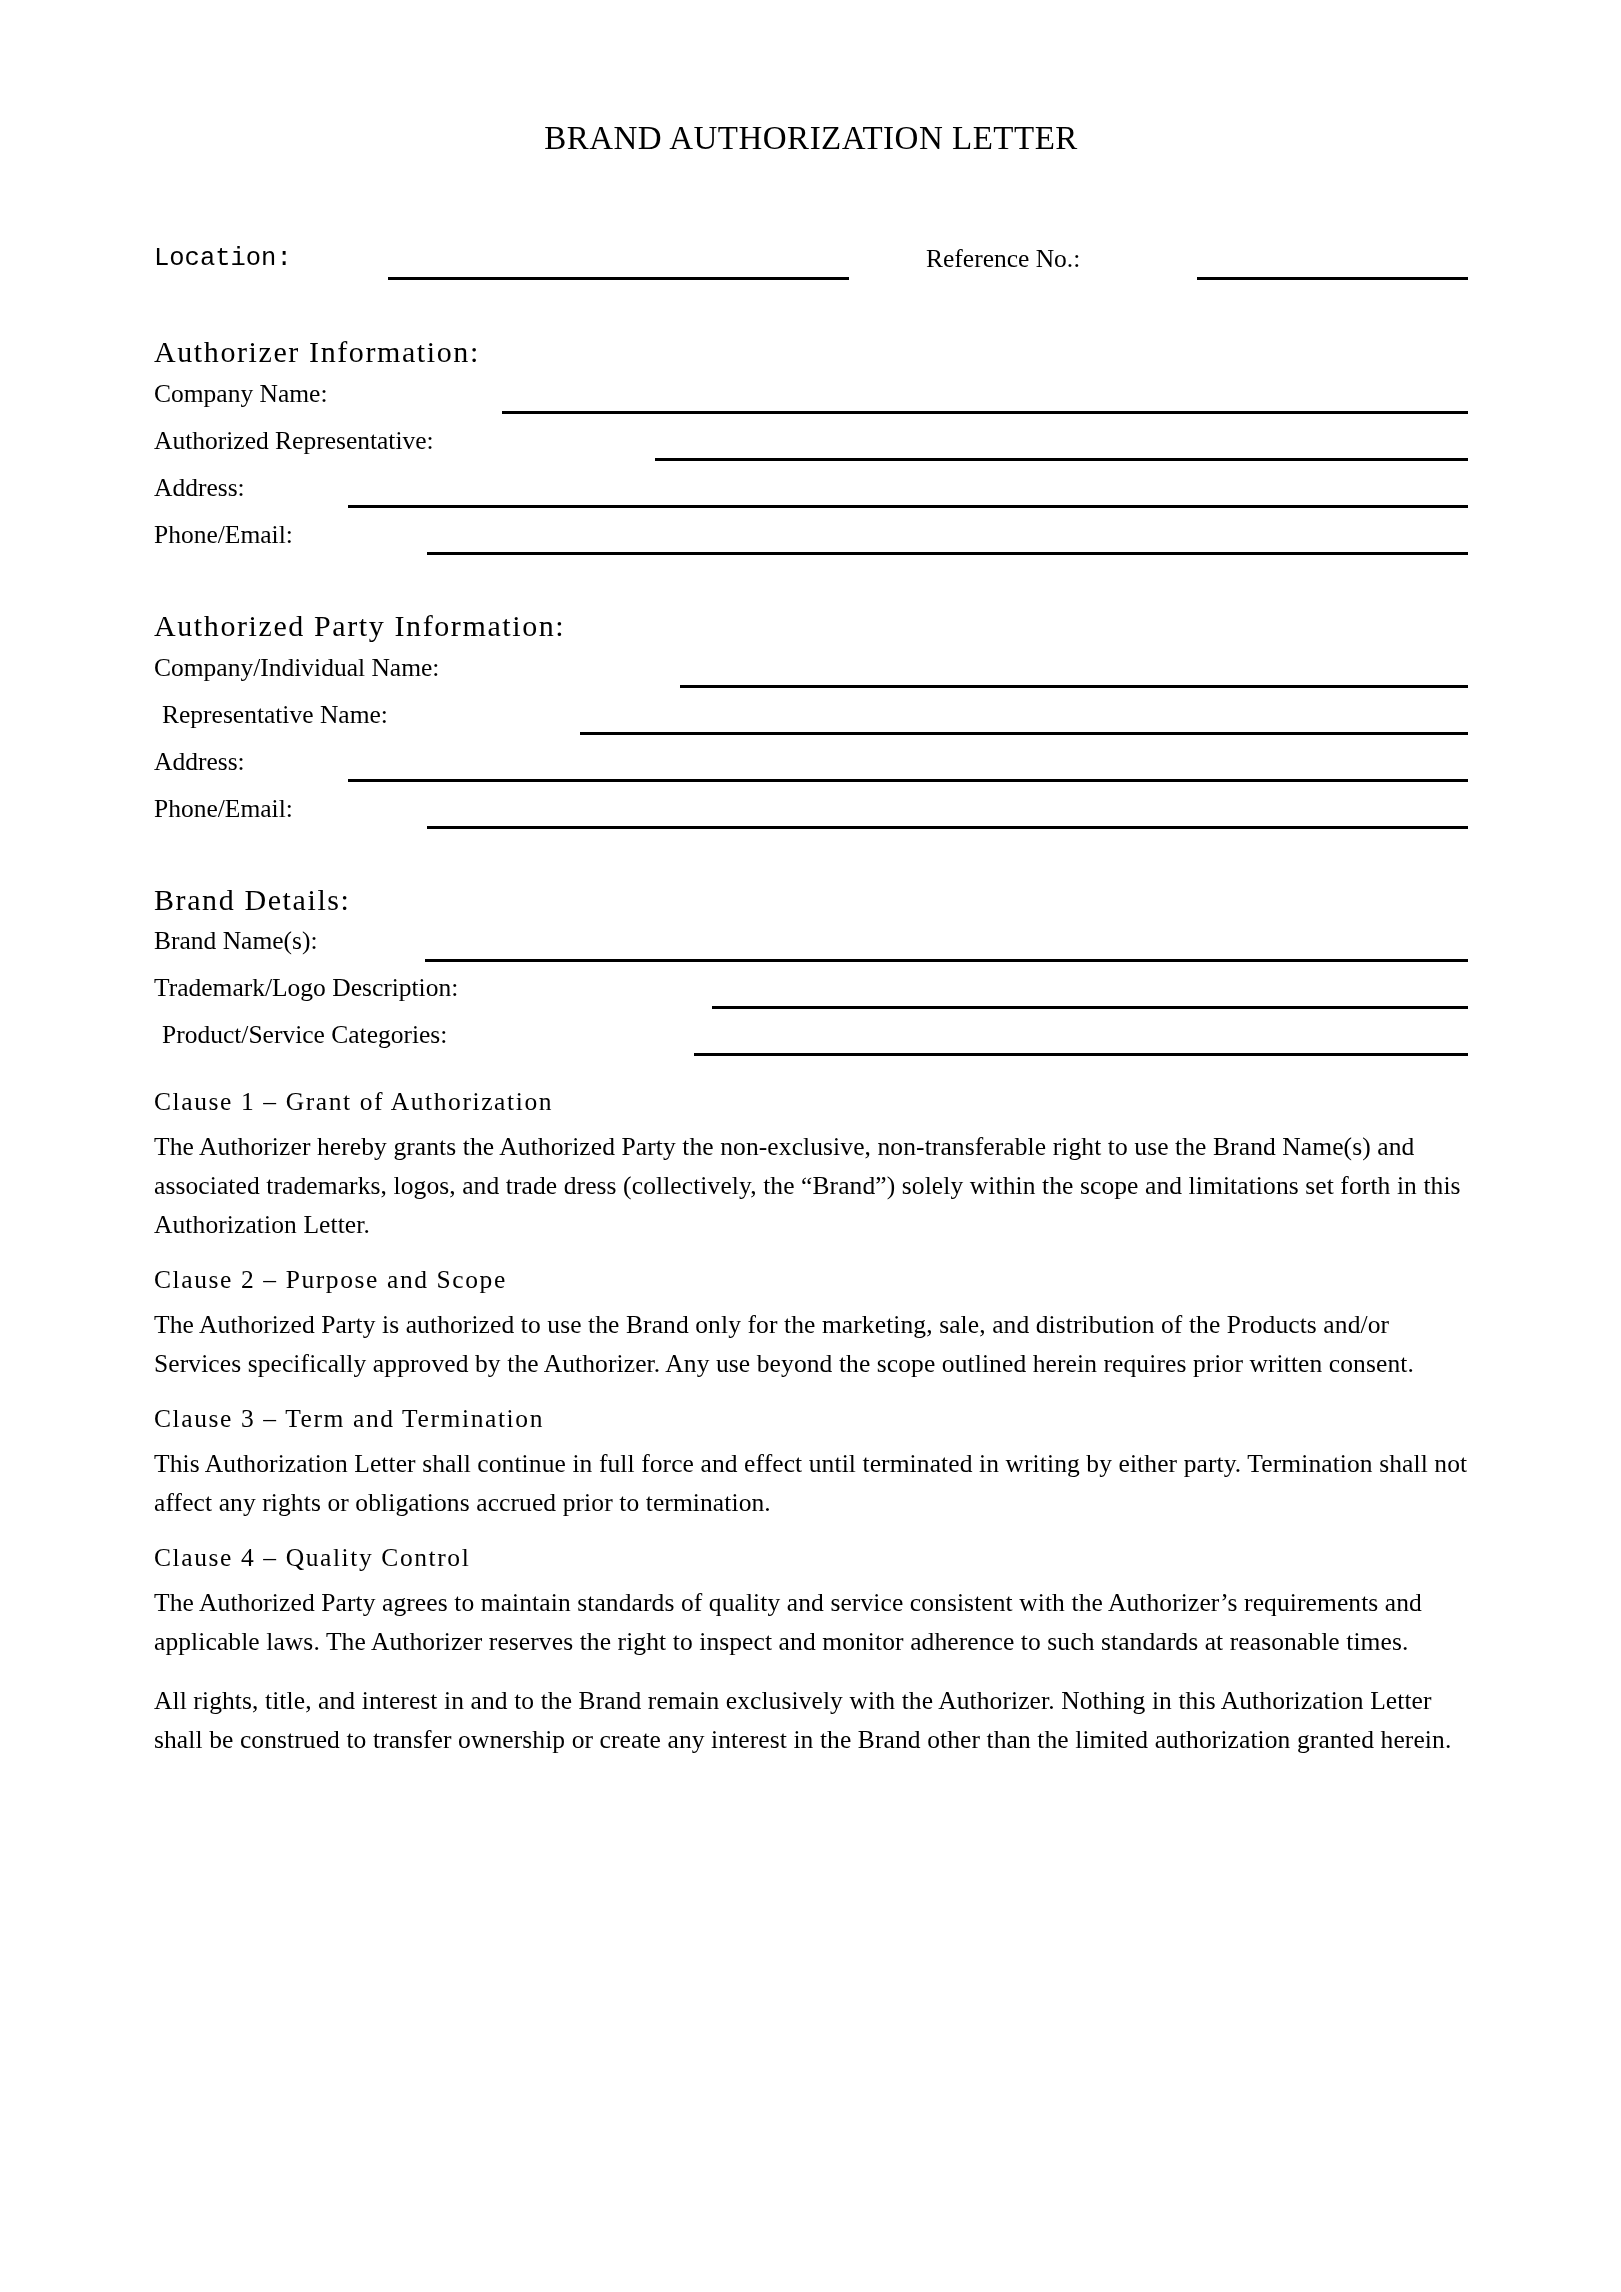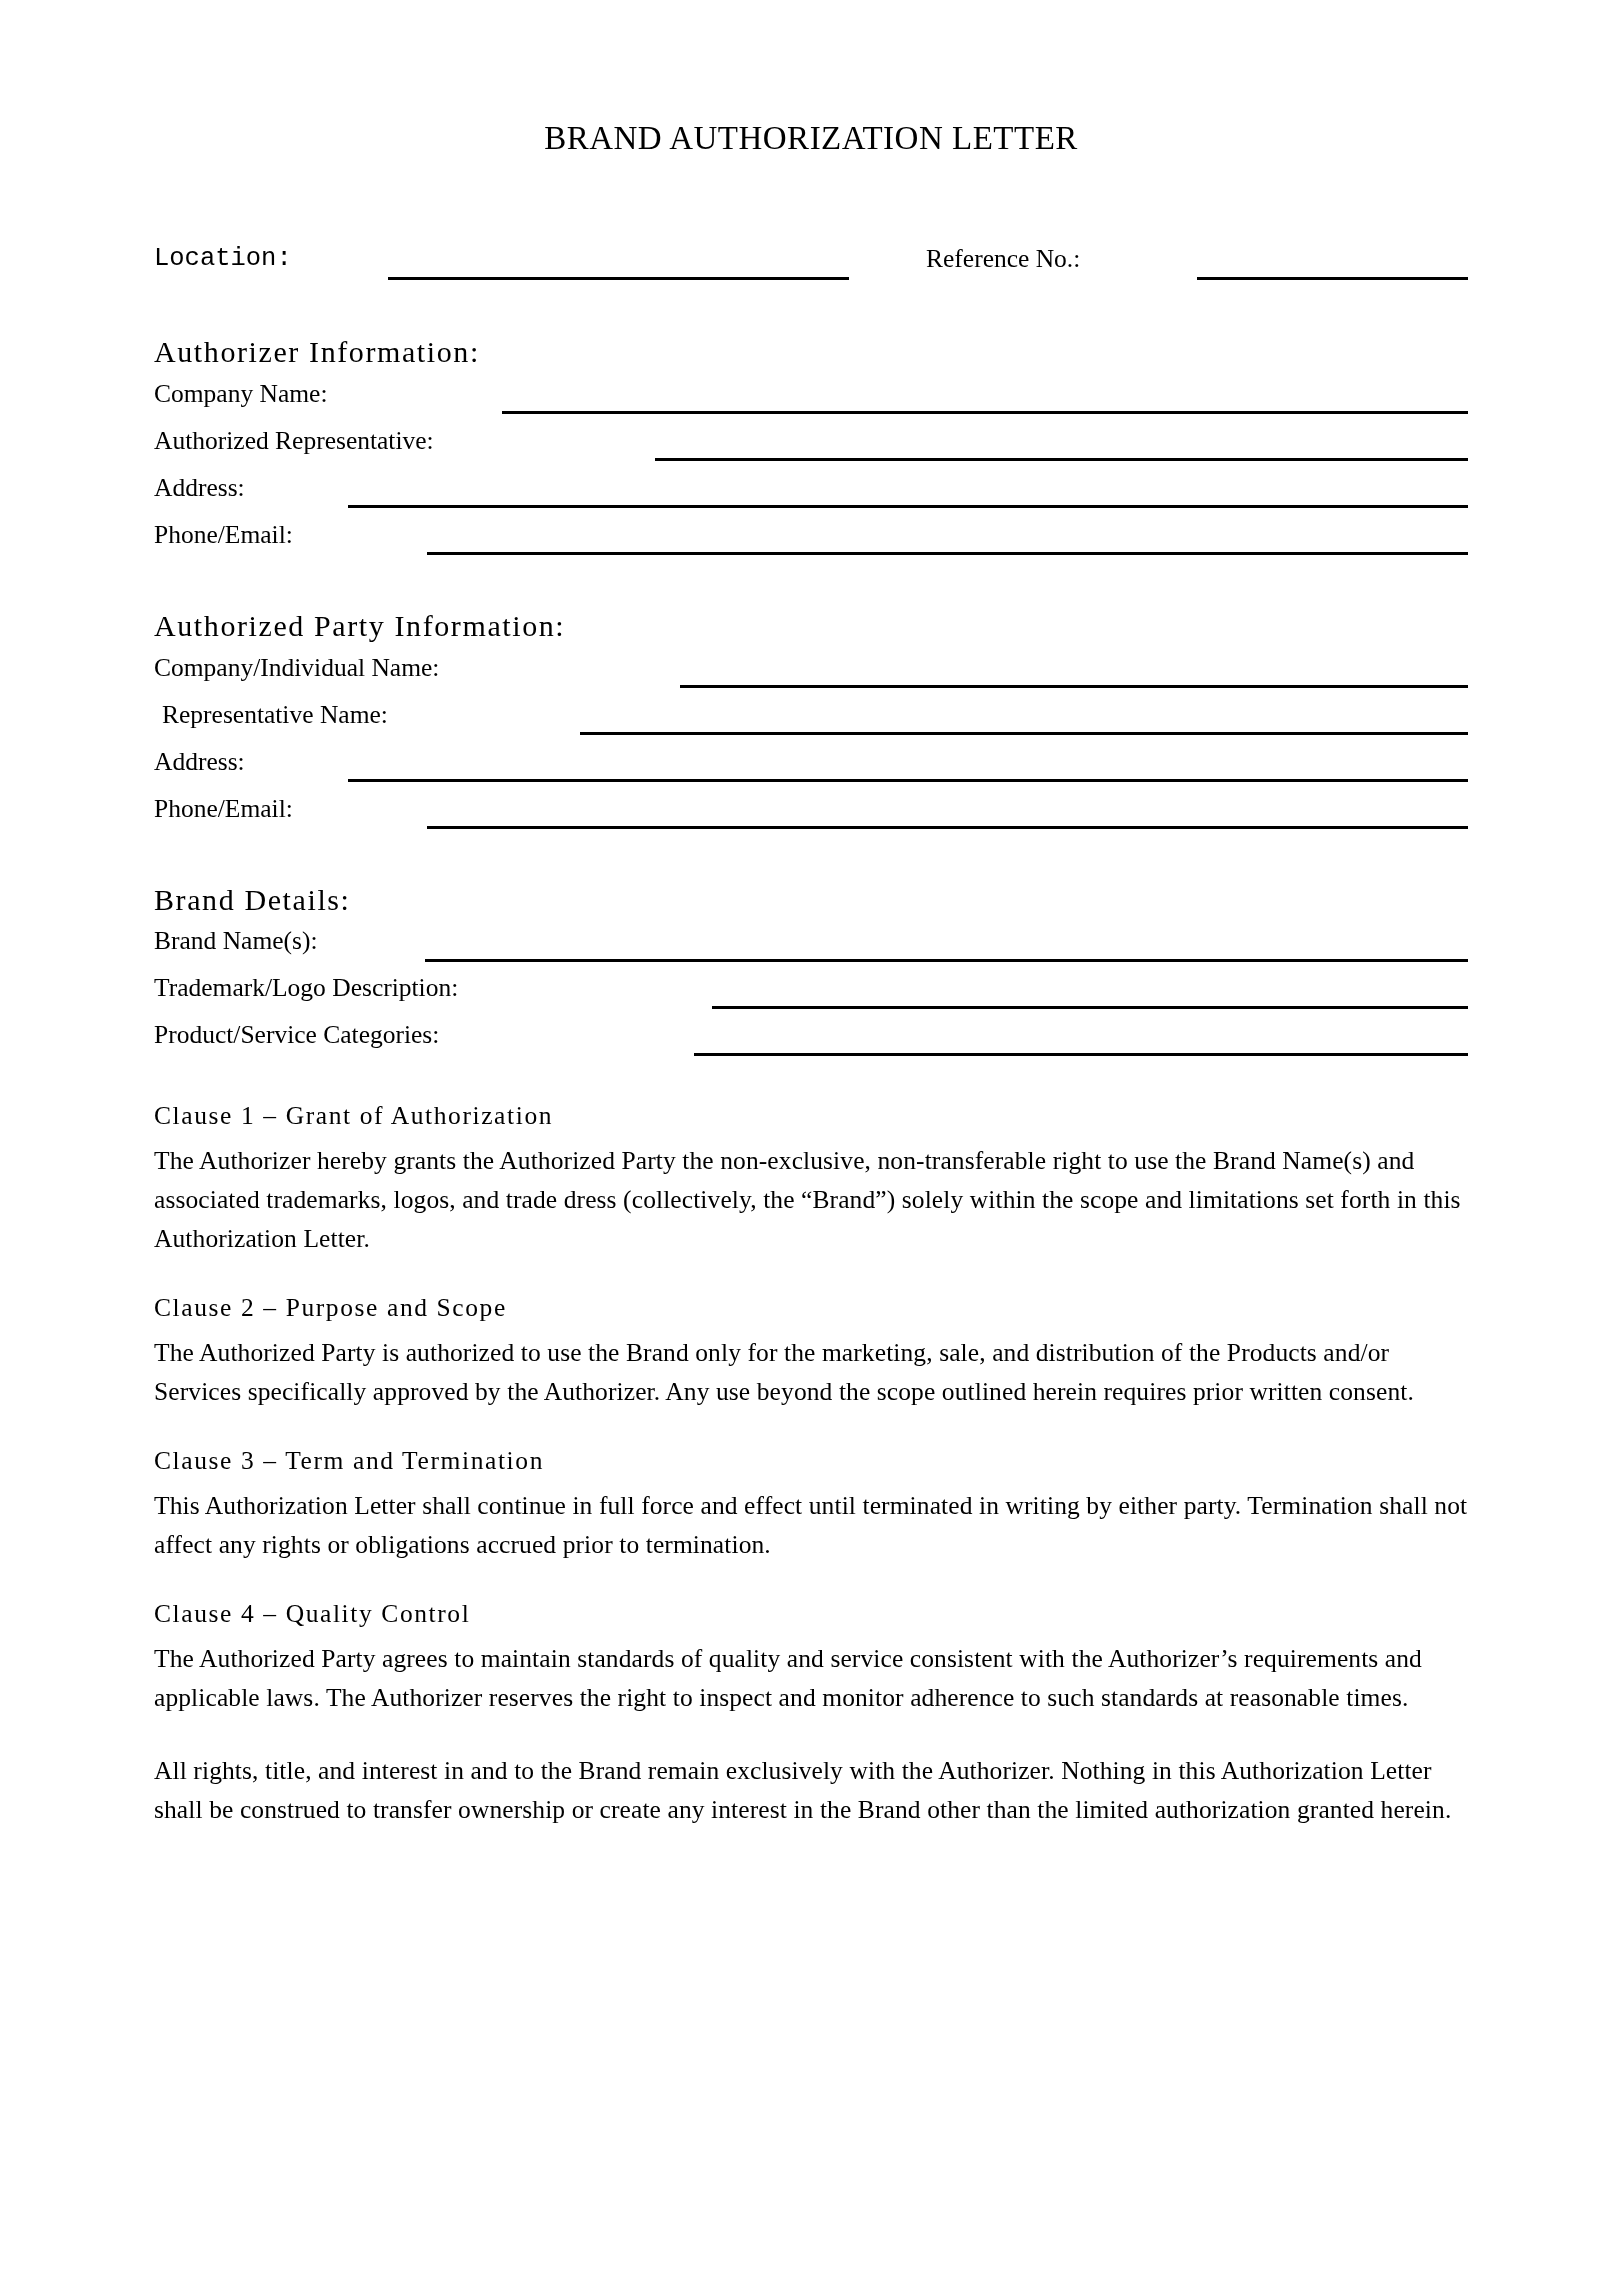--- a/index.html
+++ b/index.html
@@ -64,21 +64,21 @@
   .frow .fline {
     bottom: 10.8px;
   }
   .loc-row .fline {
     bottom: 8.8px;
   }
   .clauses {
     margin-top: 10.8px;
   }
   .clause {
-    margin-top: 34px;
+    margin-top: 20px;
   }
   .clause-head {
     margin: 0;
     font-size: 25.5px;
     font-weight: normal;
     letter-spacing: 1.6px;
     line-height: 32px;
   }
   .clause-body {
     margin: 8.8px 0 0 0;
@@ -140,21 +140,21 @@
   <h2 class="sec-head">Brand Details:</h2>
   <div class="frow">
     <span class="lbl" style="left:0;">Brand Name(s):</span>
     <span class="fline" style="left:271px; right:0;"></span>
   </div>
   <div class="frow">
     <span class="lbl" style="left:0;">Trademark/Logo Description:</span>
     <span class="fline" style="left:558px; right:0;"></span>
   </div>
   <div class="frow">
-    <span class="lbl" style="left:0;">Product/Service Categories:</span>
+    <span class="lbl" style="left:8px;">Product/Service Categories:</span>
     <span class="fline" style="left:540px; right:0;"></span>
   </div>
 
   <div class="clauses">
 
     <div class="clause">
       <h3 class="clause-head">Clause 1 – Grant of Authorization</h3>
       <p class="clause-body">The Authorizer hereby grants the Authorized Party the non-exclusive, non-transferable right to use the Brand Name(s) and associated trademarks, logos, and trade dress (collectively, the “Brand”) solely within the scope and limitations set forth in this Authorization Letter.</p>
     </div>
 

